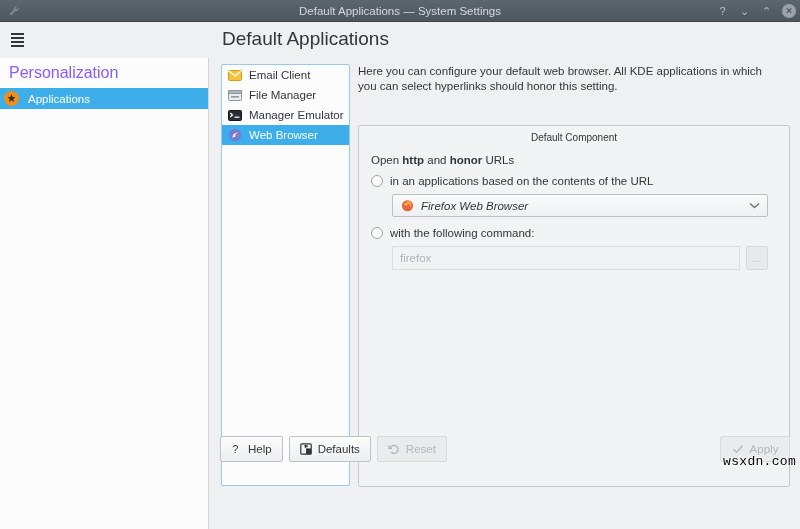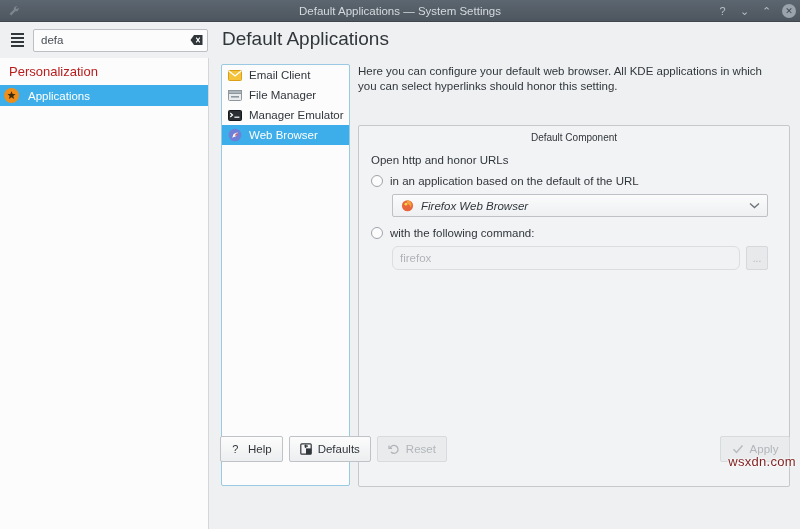--- a/index.html
+++ b/index.html
@@ -116,22 +116,22 @@
 
   
   .sidebar {
     position: absolute;
     left: 0; top: 58px;
     width: 209px; height: 471px;
     background: #fcfcfc;
     border-right: 1px solid #d4d6d8;
   }
   .sidebar-header {
-    font-size: 13px;
-    color: #b91c1c;
+    font-size: 16px;
+    color: #8b5cf6;
     padding: 6px 0 6px 9px;
   }
   .sidebar-item {
     height: 21px;
     display: flex;
     align-items: center;
     padding-left: 4px;
     gap: 9px;
     cursor: pointer;
     font-size: 11.5px;
@@ -215,21 +215,21 @@
     padding-top: 6px;
   }
   .gb-body {
     padding: 11px 12px 0 12px;
   }
   .open-line {
     font-size: 11.5px;
     color: #31363b;
     margin-bottom: 9px;
   }
-  .open-line b { font-weight: normal; }
+  .open-line b { font-weight: bold; }
 
   .radio-row {
     display: flex;
     align-items: center;
     gap: 7px;
     margin-bottom: 7px;
     cursor: pointer;
   }
   .radio {
     width: 12px; height: 12px;
@@ -283,21 +283,21 @@
   .cmd-row {
     margin-left: 21px;
     margin-top: 3px;
     display: flex;
     align-items: center;
     gap: 6px;
   }
   .cmd-input {
     width: 348px; height: 24px;
     border: 1px solid #dbdedf;
-    border-radius: 6px;
+    border-radius: 0;
     background: #f1f2f3;
     padding: 0 7px;
     font-size: 11.5px;
     color: #b0b4b8;
     font-family: "Liberation Sans", sans-serif;
     outline: none;
   }
   .browse-btn {
     width: 22px; height: 24px;
     border: 1px solid #d6d9db;
@@ -344,22 +344,22 @@
   .btn.apply {
     margin-left: auto;
     min-width: 70px;
   }
   .btn-icon { display: flex; align-items: center; }
 
   .watermark {
     position: absolute;
     right: 4px; bottom: 1px;
     font-size: 13px;
-    color: #7f1d1d;
-    font-family: Liberation Sans, sans-serif;
+    color: #000000;
+    font-family: Liberation Mono, monospace;
     letter-spacing: 0.3px;
     text-shadow: 0 0 2px #ffffff, 0 0 2px #ffffff, 0 0 3px #ffffff;
     pointer-events: none;
   }
 </style>
 </head>
 <body>
 
 <div id="app">
 
@@ -378,29 +378,20 @@
     </div>
   </div>
 
   <div class="toolbar">
     <div class="hamburger">
       <span></span>
         <span></span>
         <span></span>
         <span></span>
     </div>
-    <div class="search-wrap">
-      <input class="search-input" type="text" value="defa" style="">
-      <div class="search-clear">
-        <svg width="13" height="11" viewBox="0 0 13 11">
-          <path d="M4 0.5h8.5v10H4L0.5 5.5z" fill="#31363b"></path>
-          <path d="M6.2 3.2l3.6 4.6M9.8 3.2l-3.6 4.6" stroke="#ffffff" stroke-width="1.1"></path>
-        </svg>
-      </div>
-    </div>
   </div>
 
   <div class="page-title">Default Applications</div>
 
   <div class="sidebar">
     <div class="sidebar-header">Personalization</div>
     <div class="sidebar-item selected">
       <span class="star-icon">
         <svg width="9" height="9" viewBox="0 0 10 10">
           <path d="M5 0.4l1.3 3h3.2L7 5.6l.9 3.2L5 6.9 2.1 8.8 3 5.6.5 3.4h3.2z" fill="#3b2c10"></path>
@@ -464,21 +455,21 @@
   <div class="groupbox">
     <div class="groupbox-title">Default Component</div>
 
     <div class="gb-body">
       <div class="open-line">
         <span>Open </span><b>http</b><span> and </span><b>honor</b><span> URLs</span>
       </div>
 
       <div class="radio-row">
         <span class="radio"></span>
-        <span class="radio-label">in an application based on the default of the URL</span>
+        <span class="radio-label">in an applications based on the contents of the URL</span>
       </div>
 
 
       <div class="combo">
         <span class="li-icon">
           <svg width="13" height="13" viewBox="0 0 14 14">
             <circle cx="7" cy="7.3" r="6" fill="#e8643c"></circle>
             <path d="M7 1.3c-1.1 1.2-1 2.6-.3 3.6.8 1.1 2.2 1.1 3 2.2.4.6.4 1.6-.2 2.4 1.6-1 2.3-3.1 1.6-5-.6-1.7-2.4-3-4.1-3.2z" fill="#f3a33c"></path>
             <circle cx="5.3" cy="5.6" r="1.5" fill="#fbd44a"></circle>
           </svg>

